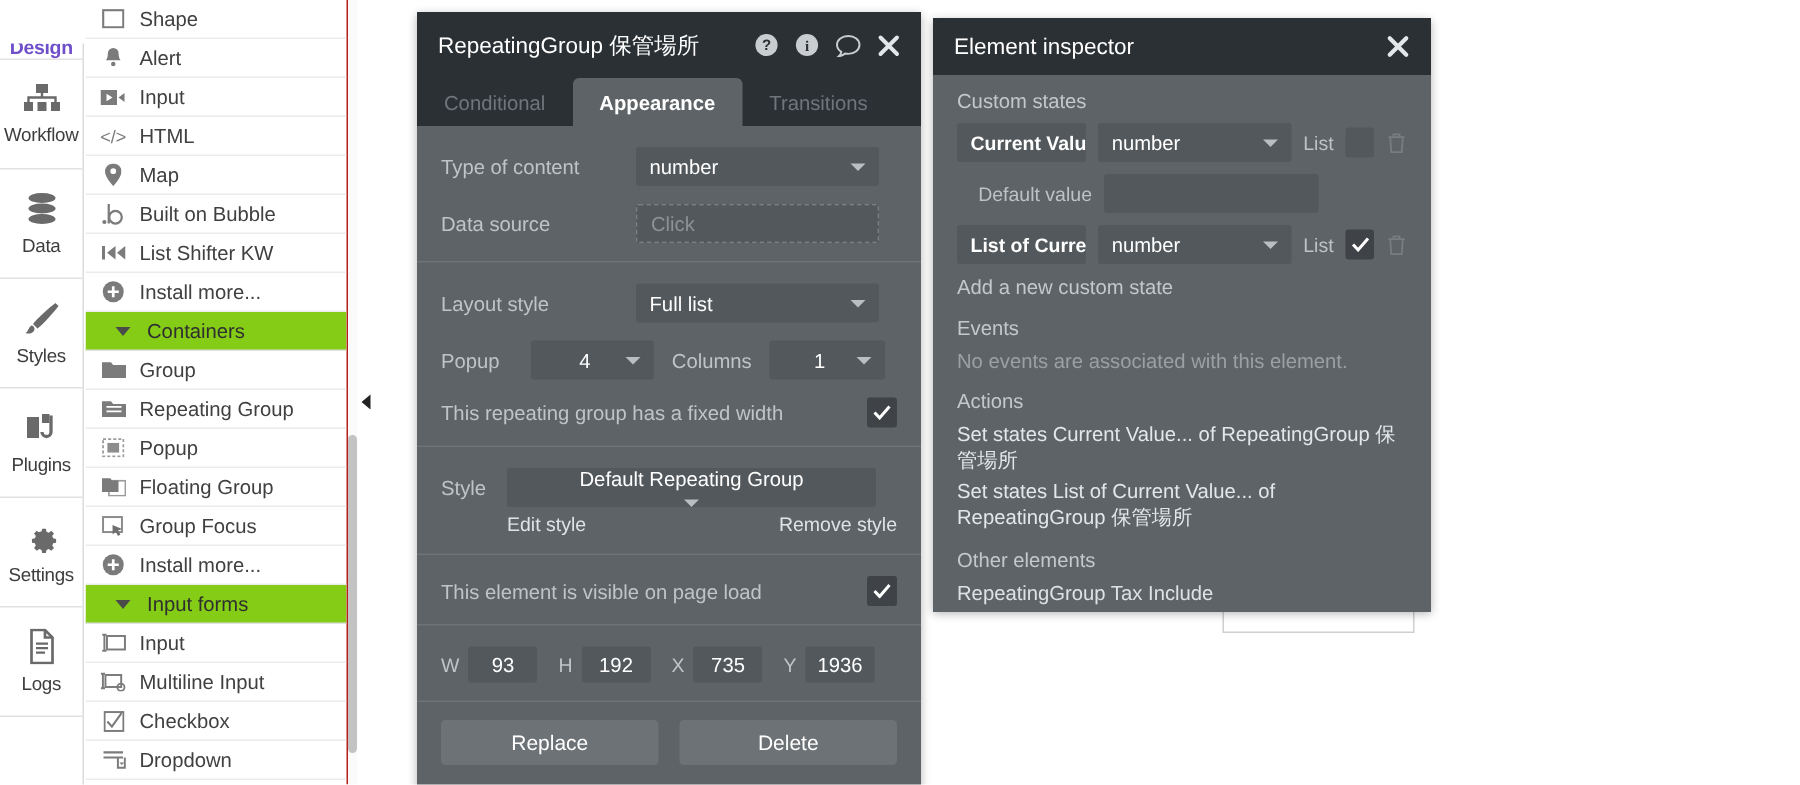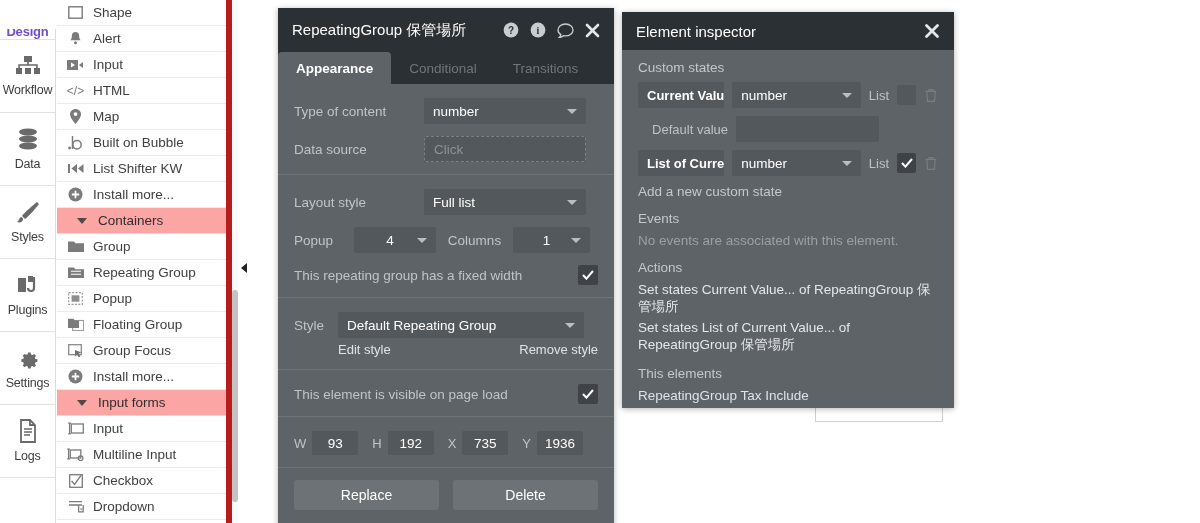--- a/index.html
+++ b/index.html
@@ -24,35 +24,35 @@
   .nav-item .nav-label{margin-top:3px;letter-spacing:-.2px;}
   .nav-item.first{height:10px;border-bottom:1px solid #e2e2e2;overflow:hidden;}
   .nav-item.first .nav-label{color:#6f4fc9;font-weight:600;font-size:13px;margin-top:-6px;}
   .nav-ico{display:block;color:#6a6a6a;}
   .nav-item.last{border-bottom:1px solid #e2e2e2;}
 
   
   #palette{
     position:absolute;left:57px;top:0;width:175px;height:523px;
     background:#ffffff;box-sizing:border-box;
-    border-right:6px solid #b91c1c;
+    border-right:1px solid #b91c1c;
     overflow:hidden;
   }
   .pal-row{
     height:26px;display:flex;align-items:center;gap:9px;
     padding-left:10px;border-bottom:1px solid #ebebeb;
     font-size:13.5px;color:#404040;box-sizing:border-box;
     white-space:nowrap;
   }
   .pal-row .pal-ico{
     width:17px;min-width:17px;display:flex;align-items:center;justify-content:center;
     color:#7b7b7b;
   }
   .pal-row.group-head{
-    background:#fca5a5;border-bottom:1px solid #e0e0e0;
+    background:#84cc16;border-bottom:1px solid #e0e0e0;
     font-size:13.5px;color:#2f2f2f;padding-left:20px;gap:11px;
   }
   .pal-row.group-head .pal-ico{width:10px;min-width:10px;color:#4a4a4a;}
   .caret{width:0;height:0;border-left:5px solid transparent;border-right:5px solid transparent;border-top:6px solid #4a4a4a;}
 
   
   #pal-scroll{
     position:absolute;left:232px;top:290px;width:6px;height:212px;
     background:#c3c3c3;border-radius:3px;
   }
@@ -474,22 +474,22 @@
       <span>
           <svg width="15" height="15" viewBox="0 0 15 15">
             <path d="M2 2l11 11M13 2L2 13" stroke="#e4e7e9" stroke-width="2.6" stroke-linecap="round"></path>
           </svg>
         </span>
     </div>
   </div>
 
   <div id="prop-body">
     <div class="tabs">
+      <div class="tab">Conditional</div>
       <div class="tab active">Appearance</div>
-      <div class="tab">Conditional</div>
       <div class="tab">Transitions</div>
     </div>
 
     <div class="sec">
       <div class="frow">
         <div class="flabel" style="width:130px;">Type of content</div>
         <div class="fctl" style="width:162px;">
           <span>number</span>
           <i class="dd-caret"></i>
         </div>
@@ -530,21 +530,21 @@
             <svg width="12" height="10" viewBox="0 0 12 10">
               <path d="M1 5l3.4 3.6L11 1" fill="none" stroke="#fff" stroke-width="2"></path>
             </svg>
           </div>
       </div>
     </div>
 
     <div class="sec divided">
       <div class="frow" style="margin-bottom:4px;">
         <div class="flabel" style="width:44px;">Style</div>
-        <div class="fctl" style="width:246px;">
+        <div class="fctl" style="width:246px;flex-direction:column;">
           <span>Default Repeating Group</span>
           <i class="dd-caret"></i>
         </div>
       </div>
       <div class="frow" style="margin-bottom:8px;padding-left:44px;">
         <div class="link" style="flex:1;">Edit style</div>
         <div class="link">Remove style</div>
       </div>
     </div>
 
@@ -637,16 +637,16 @@
 
     <div class="insp-h" style="margin-top:6px;">Add a new custom state</div>
 
     <div class="insp-h mt">Events</div>
     <div class="muted">No events are associated with this element.</div>
 
     <div class="insp-h mt">Actions</div>
     <div class="insp-line">Set states Current Value... of RepeatingGroup 保管場所</div>
     <div class="insp-line">Set states List of Current Value... of RepeatingGroup 保管場所</div>
 
-    <div class="insp-h mt" style="margin-top:12px;">This elements</div>
+    <div class="insp-h mt" style="margin-top:12px;">Other elements</div>
     <div class="insp-link">RepeatingGroup Tax Include</div>
   </div>
 </div>
 
 </body></html>

